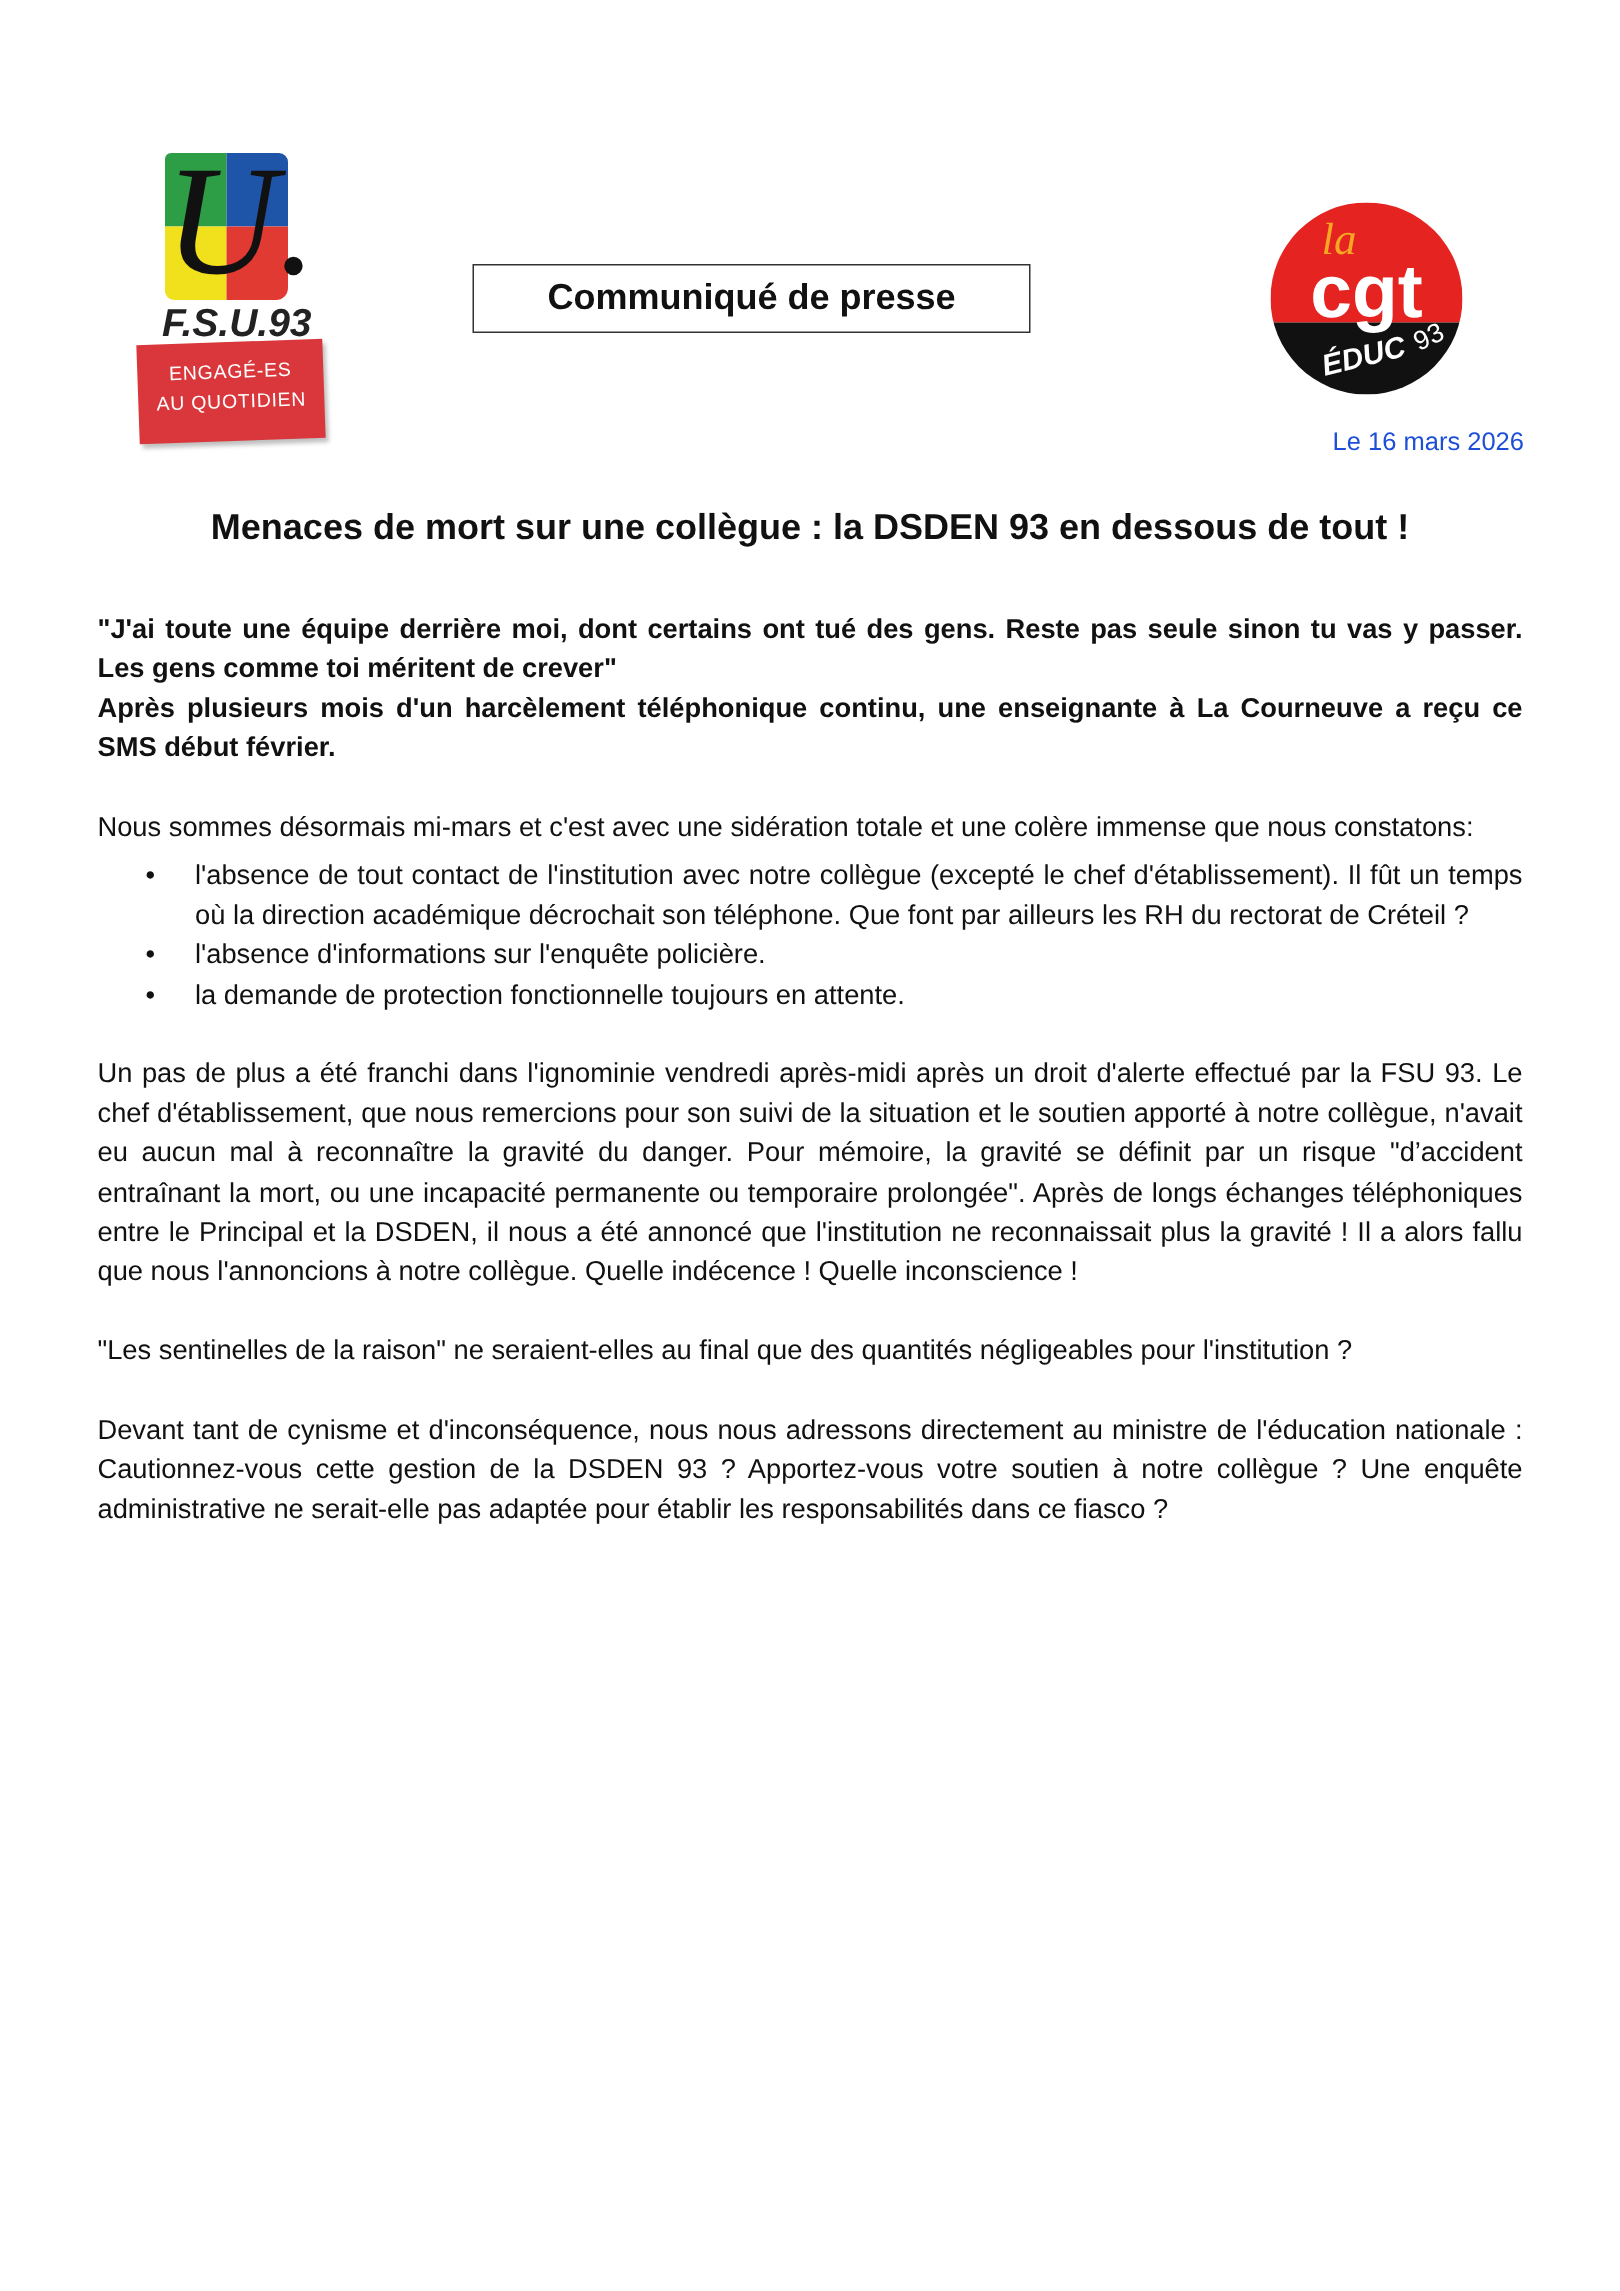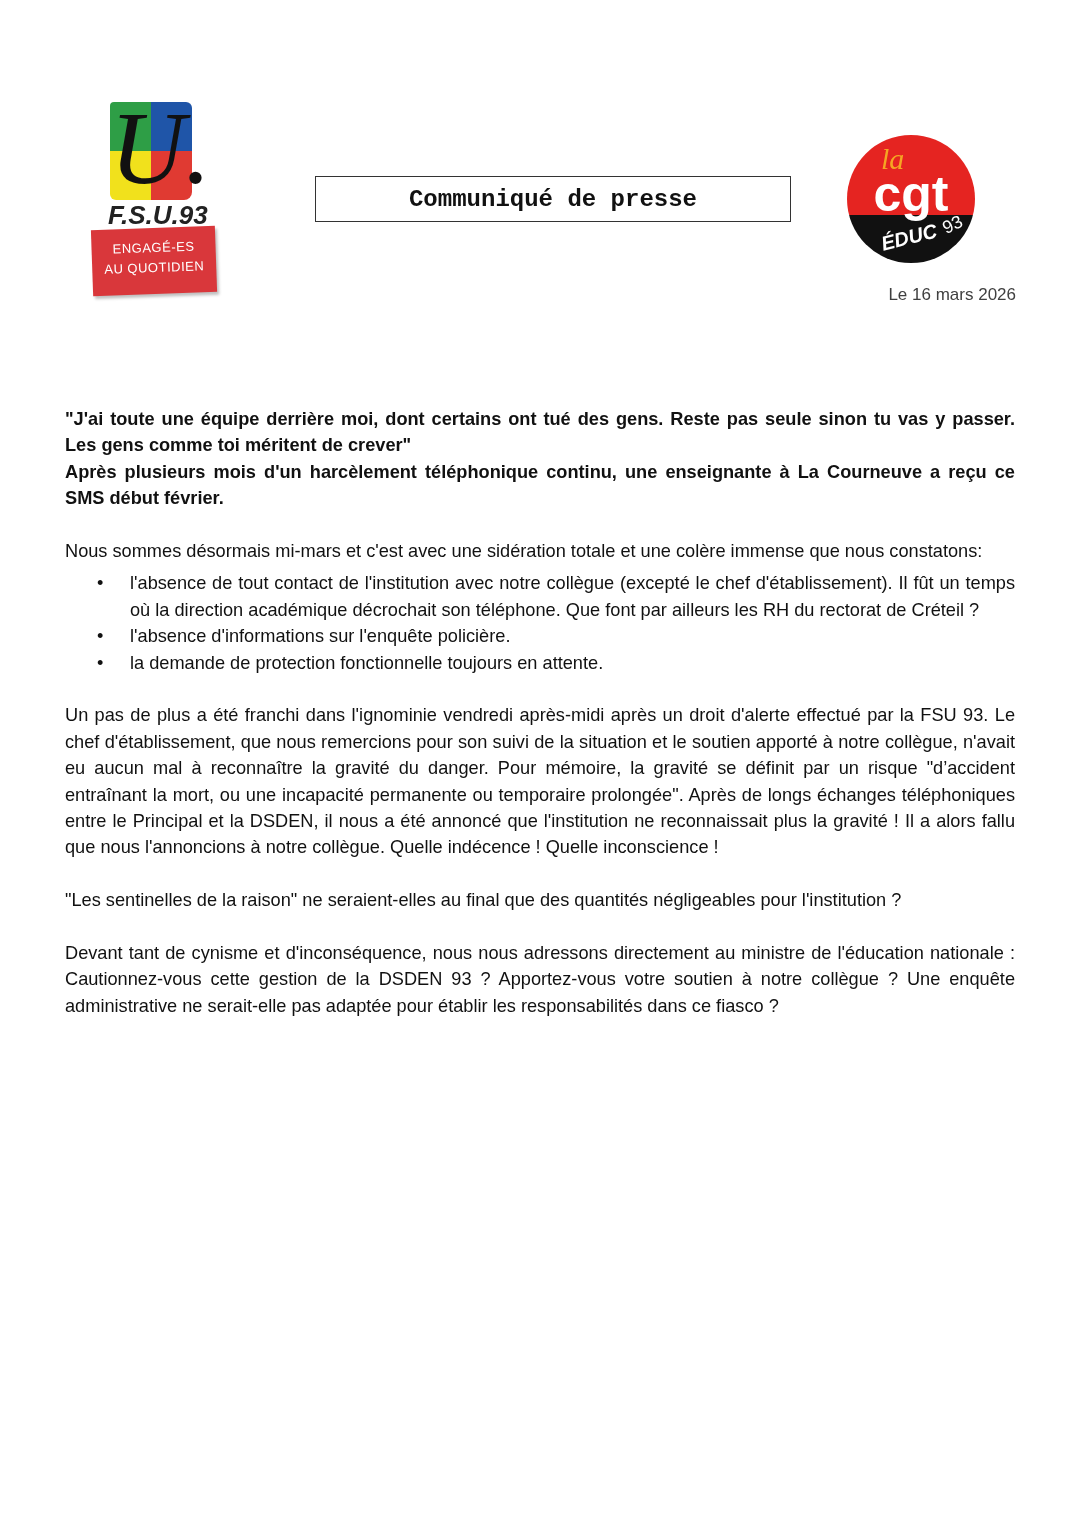--- a/index.html
+++ b/index.html
@@ -21,29 +21,29 @@
   .fsu-name { position: absolute; left: 16px; top: 100px; font-size: 26px; font-style: italic;
               font-weight: bold; color: #222; letter-spacing: 0px; }
   .fsu-banner { position: absolute; left: 0; top: 128px; width: 124px; height: 66px;
                 background: #d9373b; transform: rotate(-2deg);
                 box-shadow: 2px 3px 3px rgba(0,0,0,0.25); }
   .fsu-banner span { display: block; text-align: center; color: #fff; font-size: 13px;
                      letter-spacing: 0.5px; line-height: 20px; }
   .fsu-banner .l1 { margin-top: 10px; }
 
   
-  .press-box { position: absolute; left: 315px; top: 176px; width: 476px; height: 46px;
+  .press-box { position: absolute; left: 315px; top: 176px; width: 372px; height: 46px;
                border: 1.5px solid #333; box-sizing: border-box;
-               display: flex; align-items: center; justify-content: center; font-family: Liberation Mono, monospace; }
+               display: flex; align-items: center; justify-content: center; }
   .press-box span { font-size: 24px; font-weight: bold; color: #111; }
 
   
   .cgt-logo { position: absolute; left: 847px; top: 135px; width: 128px; height: 128px; }
 
-  .date { position: absolute; right: 64px; top: 285px; font-size: 17px; color: #404040; text-align: right; }
+  .date { position: absolute; right: 64px; top: 285px; font-size: 17px; color: #1d4ed8; text-align: right; }
 
   .headline { position: absolute; left: 0; width: 1080px; top: 338px; text-align: center;
               font-size: 24px; font-weight: bold; color: #111; }
 
   .body { position: absolute; left: 65px; width: 950px; top: 406px;
           font-size: 18.2px; line-height: 26.4px; text-align: justify; color: #111; }
   .body p { margin: 0 0 26.4px 0; }
   .body p.bold { font-weight: bold; }
   .body ul { margin: 0 0 26.4px 0; padding: 0; list-style: none; }
   .body li { position: relative; padding-left: 65px; }
@@ -84,20 +84,21 @@
       <rect x="0" y="80" width="128" height="48" fill="#111111"></rect>
     </g>
     <text x="34" y="34" font-family="Liberation Serif, serif" font-style="italic" font-size="30" fill="#f5a623">la</text>
     <text x="64" y="76" text-anchor="middle" font-family="Liberation Sans, sans-serif" font-weight="bold" font-size="50" fill="#ffffff">cgt</text>
     <text x="34" y="112" font-family="Liberation Sans, sans-serif" font-style="italic" font-weight="bold" font-size="20" fill="#ffffff" transform="rotate(-14 50 105)">ÉDUC</text>
     <text x="96" y="98" font-family="Liberation Sans, sans-serif" font-size="18" fill="#ffffff" transform="rotate(-25 100 92)">93</text>
   </svg>
 
   <div class="date">Le 16 mars 2026</div>
 
+  <div class="headline">Menaces de mort sur une collègue : la DSDEN 93 en dessous de tout !</div>
 
   <div class="body">
     <p class="bold">
       <span>"J'ai toute une équipe derrière moi, dont certains ont tué des gens. Reste pas seule sinon tu vas y passer. Les gens comme toi méritent de crever"</span><br>
       <span>Après plusieurs mois d'un harcèlement téléphonique continu, une enseignante à La Courneuve a reçu ce SMS début février.</span>
     </p>
 
     <p style="margin-bottom:6px">Nous sommes désormais mi-mars et c'est avec une sidération totale et une colère immense que nous constatons:</p>
 
     <ul>

